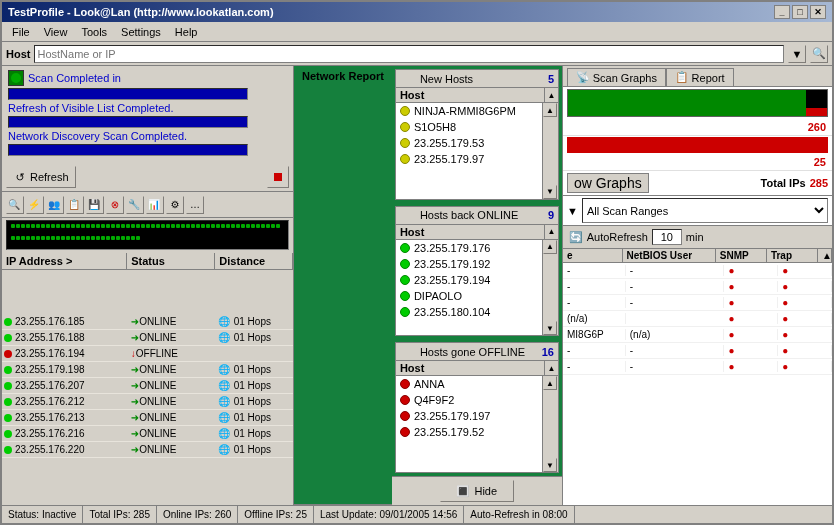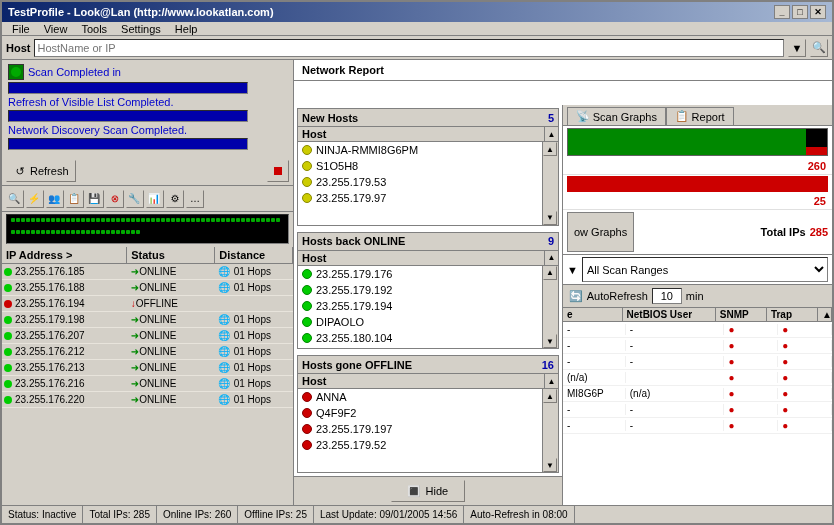--- a/index.html
+++ b/index.html
@@ -46,21 +46,21 @@
       justify-content: center;
       cursor: pointer;
       color: black;
     }
     
     .menu-bar {
       background: #d4d0c8;
       display: flex;
       padding: 2px 4px;
       border-bottom: 1px solid #808080;
-      height: 14px;
+      height: 20px;
       align-items: center;
       gap: 2px;
     }
     .menu-item {
       padding: 2px 6px;
       cursor: pointer;
       font-size: 11px;
     }
     
     .host-bar {
@@ -232,20 +232,21 @@
       padding: 2px 4px;
       font-size: 11px;
       font-weight: bold;
       border-right: 1px solid #808080;
       cursor: pointer;
     }
     .ip-list {
       flex: 1;
       overflow-y: auto;
       overflow-x: hidden;
+      margin-top: 44px;
     }
     .ip-row {
       display: flex;
       align-items: center;
       height: 16px;
       border-bottom: 1px solid #e8e4dc;
       cursor: pointer;
     }
     .ip-cell {
       padding: 0 2px;
@@ -282,24 +283,22 @@
       padding: 0 6px;
       border-right: 1px solid #808080;
       height: 100%;
       display: flex;
       align-items: center;
     }
     
     .network-report {
       flex: 1;
       display: flex;
-      flex-direction: column;
-      background: #ffffff;
-      overflow: hidden;
-      gap: 24px;
+      background: #15803d;
+      overflow: hidden;
     }
     .report-title {
       font-size: 11px;
       font-weight: bold;
       padding: 4px 8px;
       border-bottom: 1px solid #808080;
     }
     .report-content {
       flex: 1;
       display: flex;
@@ -329,21 +328,21 @@
     }
     .section-header {
       display: flex;
       align-items: center;
       justify-content: space-between;
       background: #d4d0c8;
       border-bottom: 1px solid #808080;
       padding: 2px 4px;
       height: 18px;
     }
-    .section-title { font-size: 11px; font-weight: bold; }
+    .section-title { font-size: 11px; font-weight: normal; margin-left: 20px; }
     .section-count {
       font-size: 11px;
       font-weight: bold;
       color: #0000aa;
     }
     .section-list-header {
       display: flex;
       background: #d4d0c8;
       border-bottom: 1px solid #808080;
     }
@@ -536,23 +535,23 @@
       background: #d4d0c8;
     }
     .graphs-tab-row {
       display: flex;
       align-items: center;
       padding: 2px 4px;
       border-bottom: 1px solid #808080;
       gap: 4px;
     }
     .graphs-tab {
-      padding: 13px 6px;
+      padding: 1px 6px;
       border: 1px solid #808080;
-      font-size: 11px;
+      font-size: 14px;
       cursor: pointer;
       background: #d4d0c8;
     }
   </style>
 </head>
 <body>
 
 <div class="window">
 
   <div class="title-bar">

